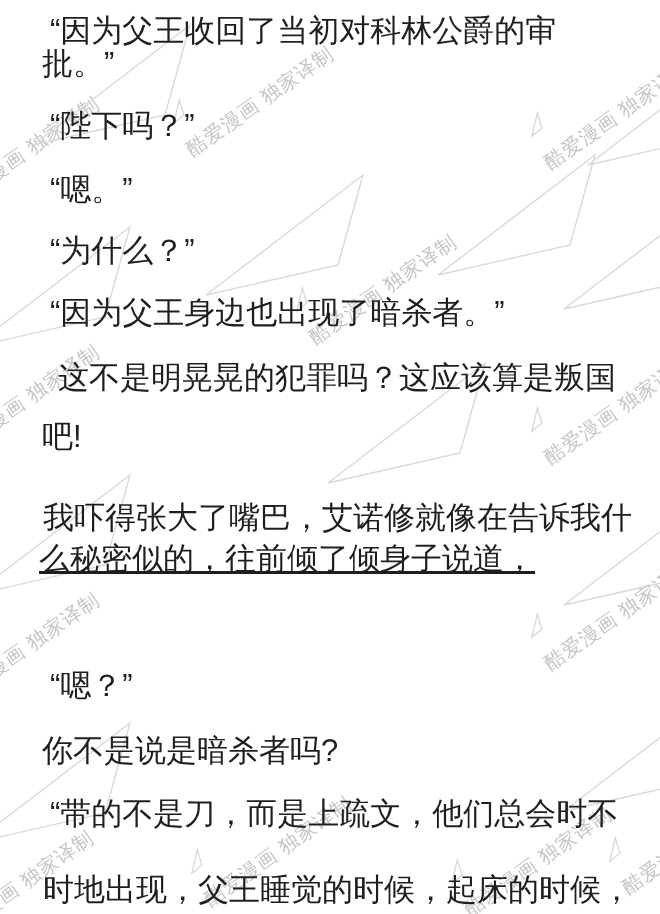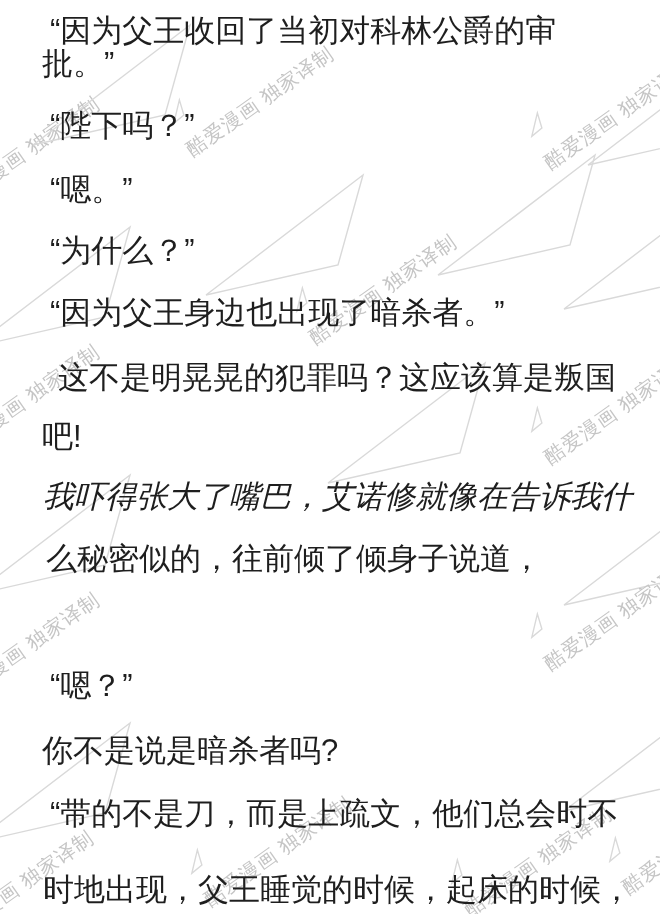--- a/index.html
+++ b/index.html
@@ -53,22 +53,22 @@
     text-align:center;
   }
   .n0{top:15px;left:50px;}
   .n1{top:48px;left:42px;}
   .n2{top:110px;left:50px;}
   .n3{top:174px;left:50px;}
   .n4{top:235px;left:50px;}
   .n5{top:297px;left:50px;}
   .n6{top:362px;left:42px;margin-left:16px;}
   .n7{top:421px;left:42px;}
-  .n8{top:481px;left:43px;font-style:italic;}
-  .n9{top:543px;left:46px;}
+  .n8{top:502px;left:43px;}
+  .n9{top:543px;left:39px;text-decoration:underline;}
   .n10{top:608px;left:50px;}
   .n11{top:670px;left:50px;}
   .n12{top:735px;left:42px;}
   .n13{top:798px;left:50px;}
   .n14{top:859px;left:43px;margin-top:15px;}
 </style>
 </head>
 <body>
 
 <div class="page">

